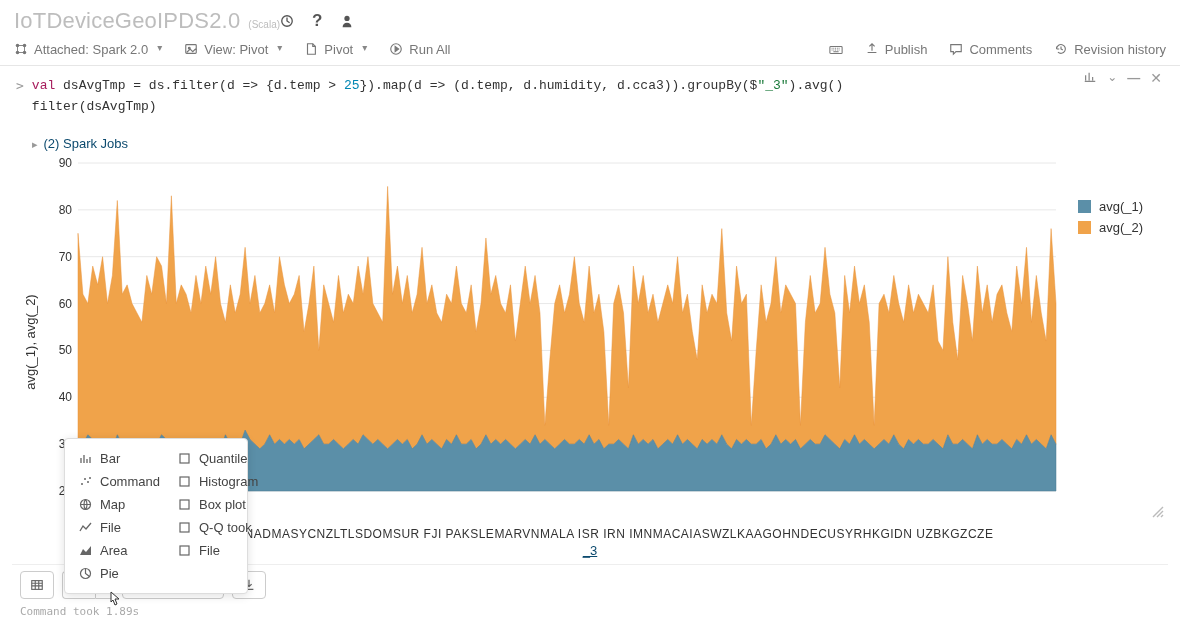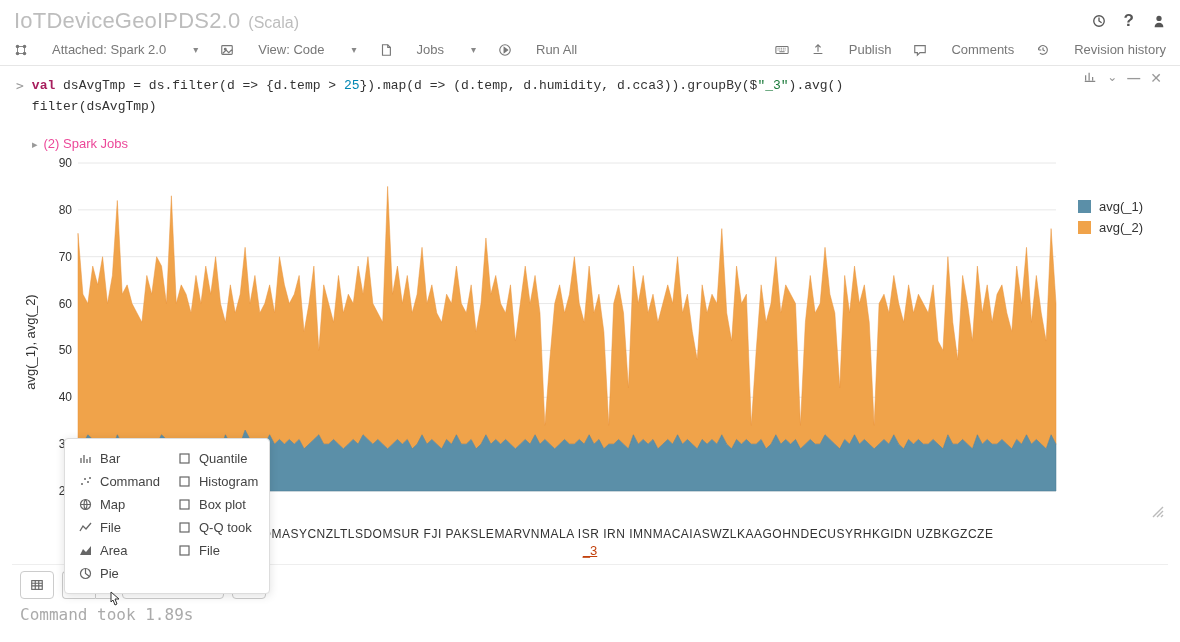--- a/index.html
+++ b/index.html
@@ -10,64 +10,64 @@
     background: #fff;
     width: 1180px;
     height: 642px;
     overflow: hidden;
     position: relative;
   }
   .header {
     display: flex;
     align-items: center;
     padding: 8px 14px 4px 14px;
-    justify-content: space-between;
+    justify-content: flex-start;
   }
   .header-left { display: flex; align-items: baseline; gap: 8px; }
   .title {
     font-size: 22px;
     color: #bdbdbd;
     font-weight: 300;
     letter-spacing: 0.2px;
   }
-  .subtitle { font-size: 16px; color: #bdbdbd; }
+  .subtitle { font-size: 10px; color: #bdbdbd; }
   .header-right { display: flex; align-items: center; gap: 18px; color: #555; }
   .toolbar {
     display: flex;
     align-items: center;
     justify-content: space-between;
     padding: 4px 14px 8px 14px;
     border-bottom: 1px solid #e6e6e6;
     color: #777;
     font-size: 13px;
   }
   .toolbar-left, .toolbar-right { display: flex; align-items: center; gap: 22px; }
-  .toolbar-item { display: inline-flex; align-items: center; gap: 24px; cursor: pointer; }
+  .toolbar-item { display: inline-flex; align-items: flex-start; gap: 6px; cursor: pointer; }
   .caret-down::after { content: "▾"; font-size: 10px; margin-left: 3px; color: #888; }
   .icon-sm svg { width: 14px; height: 14px; display: block; }
   .cell {
     padding: 10px 16px 0 16px;
     position: relative;
   }
   .cell-top-icons { position: absolute; right: 18px; top: 4px; display: flex; gap: 10px; color: #999; }
   .code-gutter { display: flex; gap: 8px; align-items: flex-start; }
   .prompt-caret { color: #999; font-family: Menlo, Consolas, monospace; font-size: 13px; line-height: 1.6; }
   .code {
     font-family: Menlo, Consolas, "Courier New", monospace;
     font-size: 13px;
     line-height: 1.6;
     white-space: pre;
     color: #333;
   }
-  .kw { color: #a71d5d; font-weight: 700; }
+  .kw { color: #a71d5d; font-weight: 400; }
   .num { color: #0086b3; }
   .str { color: #1a7a3a; }
   .spark-jobs {
     margin: 18px 0 4px 16px;
-    color: #ec4899;
+    color: #0c4a6e;
     font-size: 13px;
     cursor: pointer;
   }
   .spark-jobs::before { content: "▸"; margin-right: 6px; font-size: 11px; color: #999; }
   .chart-wrap {
     position: relative;
     margin: 6px 12px 0 20px;
     height: 370px;
   }
   .ylabel {
@@ -83,35 +83,35 @@
   #area-chart { display: block; }
   .legend {
     position: absolute;
     right: 9px;
     top: 42px;
     font-size: 13px;
     color: #333;
   }
   .legend-row { display: flex; align-items: center; gap: 8px; margin-bottom: 6px; }
   .swatch { width: 13px; height: 13px; display: inline-block; }
-  .xlabel { text-align: center; font-size: 13px; color: #c2410c; margin-top: 2px; text-decoration: underline; }
+  .xlabel { text-align: center; font-size: 13px; color: #0c4a6e; margin-top: 2px; text-decoration: underline; }
   .xticks-text {
     margin: 0 50px 0 48px;
     font-size: 12px;
     color: #333;
     letter-spacing: 0.5px;
     white-space: nowrap;
     overflow: hidden;
     text-align: center;
   }
   .chart-menu {
     position: absolute;
     left: 64px;
     top: 438px;
-    width: 206px;
+    width: 184px;
     background: #fff;
     border: 1px solid #ddd;
     border-radius: 4px;
     box-shadow: 0 2px 10px rgba(0,0,0,0.12);
     padding: 8px 6px;
     z-index: 20;
     display: flex;
     gap: 2px;
   }
   .chart-menu-col { flex: 1; }
@@ -162,21 +162,21 @@
     position: absolute;
     right: 16px;
     bottom: 40px;
     width: 14px;
     height: 14px;
     color: #bbb;
   }
   .status {
     padding: 4px 20px;
     font-family: Menlo, Consolas, monospace;
-    font-size: 16px;
+    font-size: 11px;
     color: #aaa;
   }
   .divider-line { border-top: 1px solid #eee; margin: 6px 12px 0 12px; }
 </style>
 </head>
 <body>
 
 <div class="header">
   <div class="header-left">
     <span class="title">IoTDeviceGeoIPDS2.0</span>
@@ -214,30 +214,30 @@
       <span>Attached: Spark 2.0</span>
     </span>
     <span class="toolbar-item caret-down">
       <span class="icon-sm">
           <svg viewBox="0 0 16 16" fill="none" stroke="#777" stroke-width="1.3">
             <rect x="2" y="3" width="12" height="10" rx="1"></rect>
             <circle cx="6" cy="7" r="1" fill="#777"></circle>
             <path d="M3 12l4-4 3 3 3-3 1 1"></path>
           </svg>
         </span>
-      <span>View: Code</span>
+      <span>View: Pivot</span>
     </span>
     <span class="toolbar-item caret-down">
       <span class="icon-sm">
           <svg viewBox="0 0 16 16" fill="none" stroke="#777" stroke-width="1.3">
             <path d="M4 2h6l3 3v9H4z"></path>
             <path d="M10 2v3h3"></path>
           </svg>
         </span>
-      <span>Jobs</span>
+      <span>Pivot</span>
     </span>
     <span class="toolbar-item">
       <span class="icon-sm">
           <svg viewBox="0 0 16 16" fill="none" stroke="#777" stroke-width="1.3">
             <circle cx="8" cy="8" r="6"></circle>
             <path d="M7 5l4 3-4 3z" fill="#777"></path>
           </svg>
         </span>
       <span>Run All</span>
     </span>

